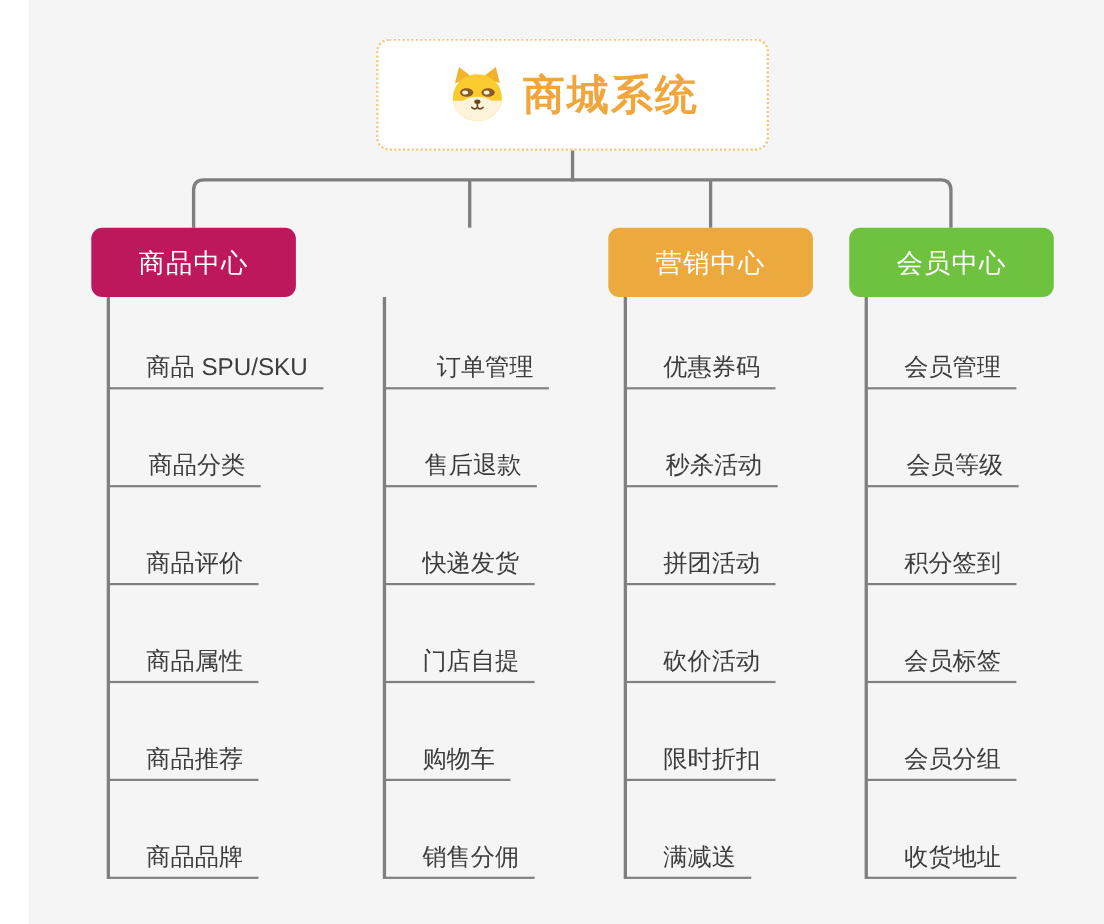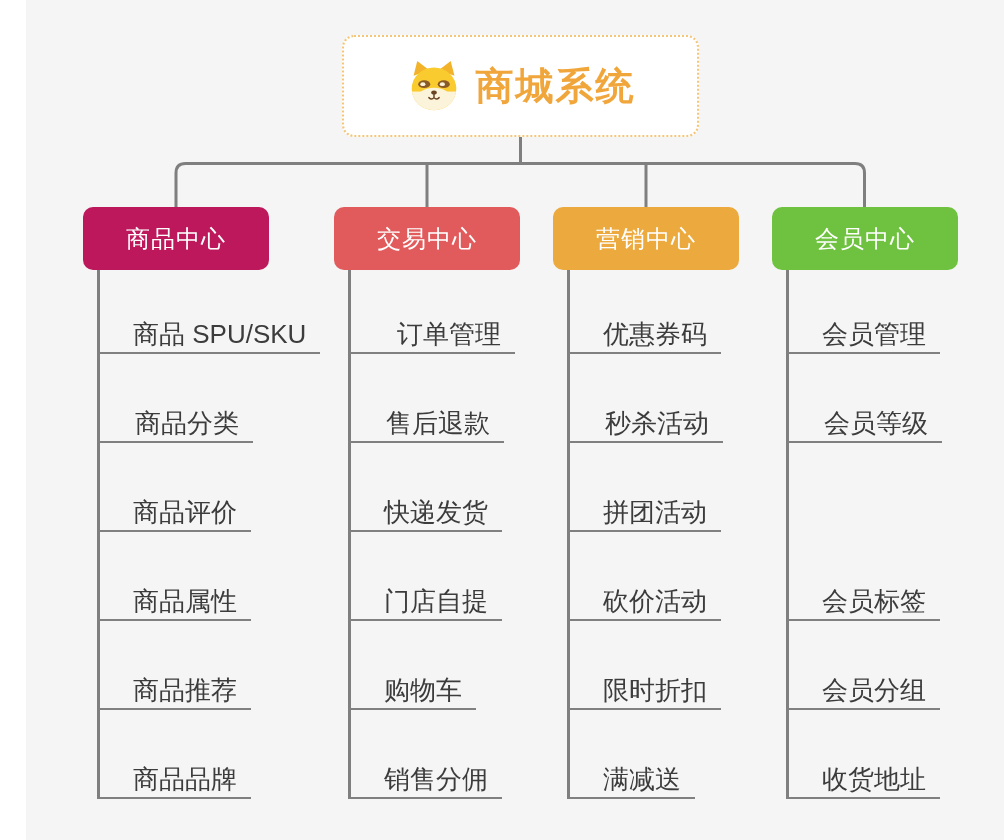--- a/index.html
+++ b/index.html
@@ -58,21 +58,21 @@
   .trunk {
     position: absolute;
     left: 14px; top: 63px;
     width: 3px; height: 529px;
     background: #7f7f7f;
   }
   .leaf {
     position: absolute;
     left: 15px;
     white-space: nowrap;
-    font-size: 26px;
+    font-size: 22px;
     line-height: 32px;
     color: #3c3c3c;
     padding: 0 14px 2px 35px;
     border-bottom: 2px solid #0369a1;
     width: fit-content;
     text-align: center;
   }
   .t0 { top: 111px; } .t1 { top: 200px; padding-left: 37px; } .t2 { top: 289px; }
   .t3 { top: 378px; } .t4 { top: 467px; } .t5 { top: 556px; }
   .col-0 { left: 57px; } .col-1 { left: 308px; }
@@ -123,21 +123,20 @@
     <div class="trunk" style="background-color: rgb(127, 127, 127);"></div>
     <div class="leaf t0" style="color: rgb(60, 60, 60); border-bottom-color: rgb(128, 128, 128);">商品 SPU/SKU</div>
     <div class="leaf t1" style="color: rgb(60, 60, 60); border-bottom-color: rgb(128, 128, 128);">商品分类</div>
     <div class="leaf t2" style="color: rgb(60, 60, 60); border-bottom-color: rgb(128, 128, 128);">商品评价</div>
     <div class="leaf t3" style="color: rgb(60, 60, 60); border-bottom-color: rgb(128, 128, 128);">商品属性</div>
     <div class="leaf t5" style="color: rgb(60, 60, 60); border-bottom-color: rgb(128, 128, 128);">商品品牌</div>
     <div class="leaf t4" style="color: rgb(60, 60, 60); border-bottom-color: rgb(128, 128, 128);">商品推荐</div>
   </div>
 
   <div class="column col-1">
-    <div class="branch-header" style="background-color: rgb(226, 91, 92); color: rgb(255, 255, 255);">交易中心</div>
     <div class="trunk" style="background-color: rgb(127, 127, 127);"></div>
     <div class="leaf t0" style="color: rgb(60, 60, 60); border-bottom-color: rgb(128, 128, 128); padding-left: 48px;">订单管理</div>
     <div class="leaf t1" style="color: rgb(60, 60, 60); border-bottom-color: rgb(128, 128, 128);">售后退款</div>
     <div class="leaf t2" style="color: rgb(60, 60, 60); border-bottom-color: rgb(128, 128, 128);">快递发货</div>
     <div class="leaf t3" style="color: rgb(60, 60, 60); border-bottom-color: rgb(128, 128, 128);">门店自提</div>
     <div class="leaf t4" style="color: rgb(60, 60, 60); border-bottom-color: rgb(128, 128, 128);">购物车</div>
     <div class="leaf t5" style="color: rgb(60, 60, 60); border-bottom-color: rgb(128, 128, 128);">销售分佣</div>
   </div>
 
   <div class="column col-2">
@@ -149,18 +148,19 @@
     <div class="leaf t3" style="color: rgb(60, 60, 60); border-bottom-color: rgb(128, 128, 128);">砍价活动</div>
     <div class="leaf t4" style="color: rgb(60, 60, 60); border-bottom-color: rgb(128, 128, 128);">限时折扣</div>
     <div class="leaf t5" style="color: rgb(60, 60, 60); border-bottom-color: rgb(128, 128, 128);">满减送</div>
   </div>
 
   <div class="column col-3">
     <div class="branch-header" style="background-color: rgb(111, 194, 63); color: rgb(255, 255, 255);">会员中心</div>
     <div class="trunk" style="background-color: rgb(127, 127, 127);"></div>
     <div class="leaf t0" style="color: rgb(60, 60, 60); border-bottom-color: rgb(128, 128, 128);">会员管理</div>
     <div class="leaf t1" style="color: rgb(60, 60, 60); border-bottom-color: rgb(128, 128, 128);">会员等级</div>
+    <div class="leaf t2" style="color: rgb(60, 60, 60); border-bottom-color: rgb(128, 128, 128);">积分签到</div>
     <div class="leaf t3" style="color: rgb(60, 60, 60); border-bottom-color: rgb(128, 128, 128);">会员标签</div>
     <div class="leaf t4" style="color: rgb(60, 60, 60); border-bottom-color: rgb(128, 128, 128);">会员分组</div>
     <div class="leaf t5" style="color: rgb(60, 60, 60); border-bottom-color: rgb(128, 128, 128);">收货地址</div>
   </div>
 
 </div>
 
 </body></html>

